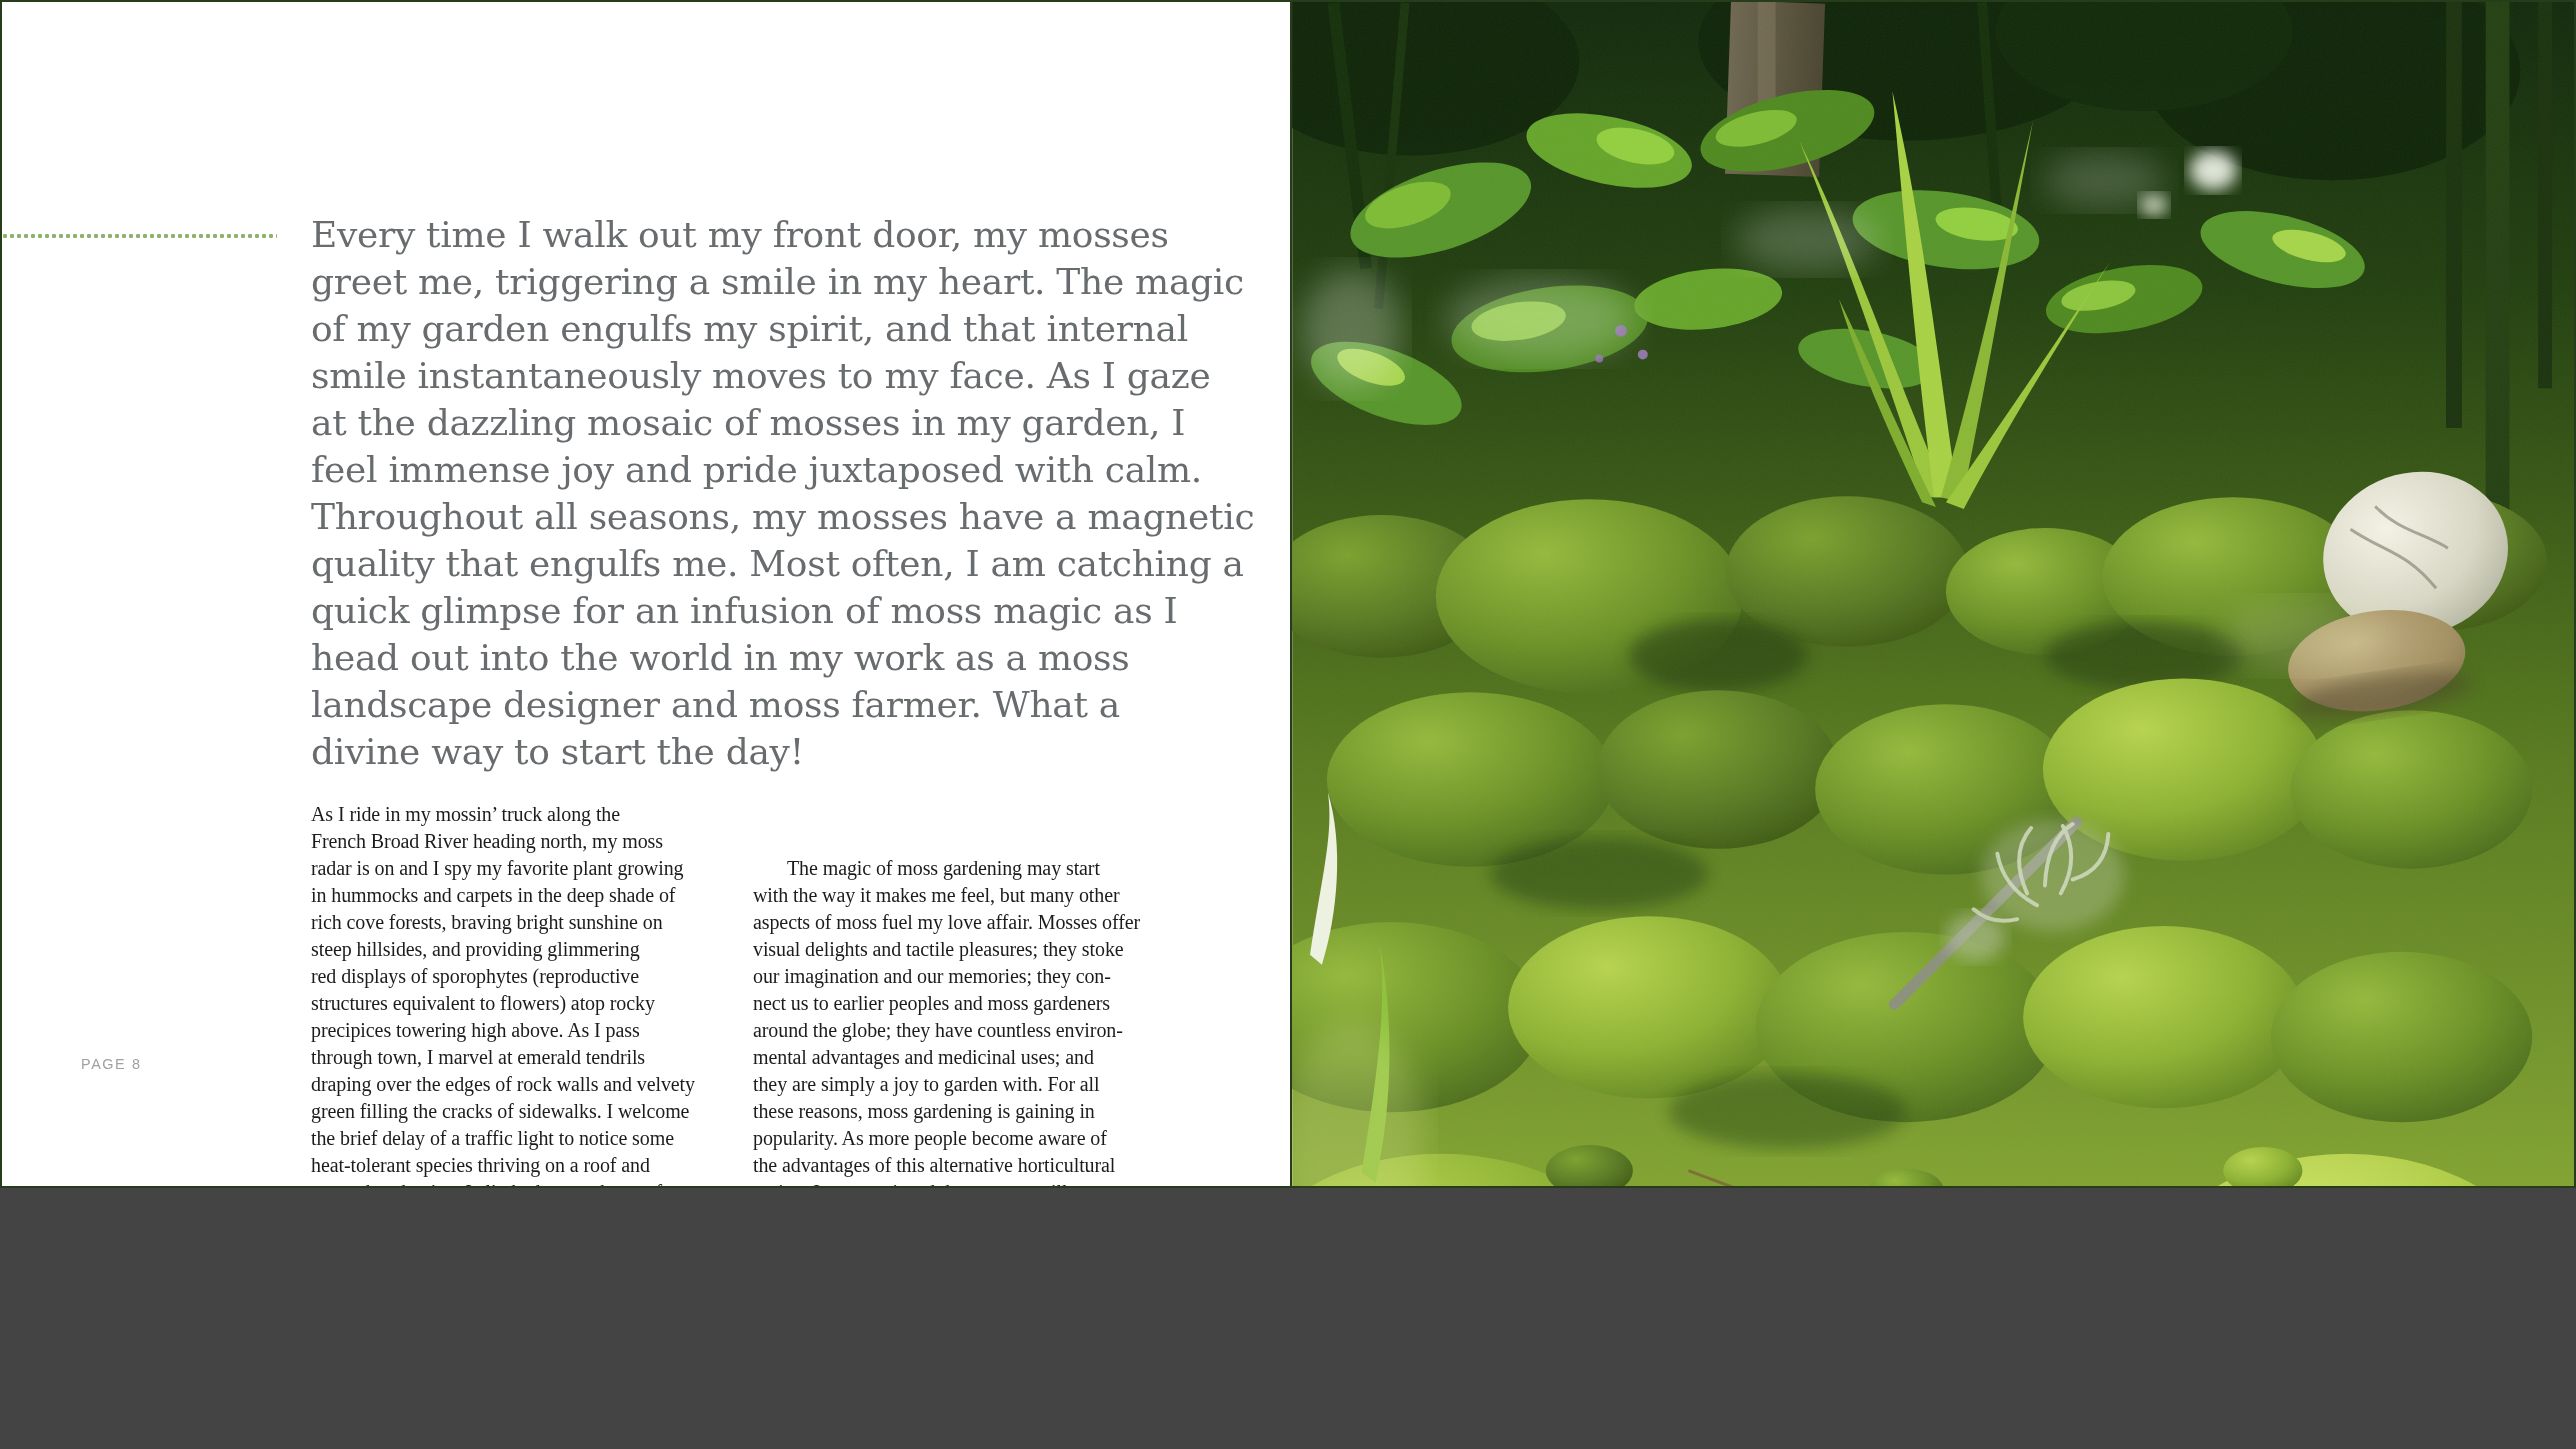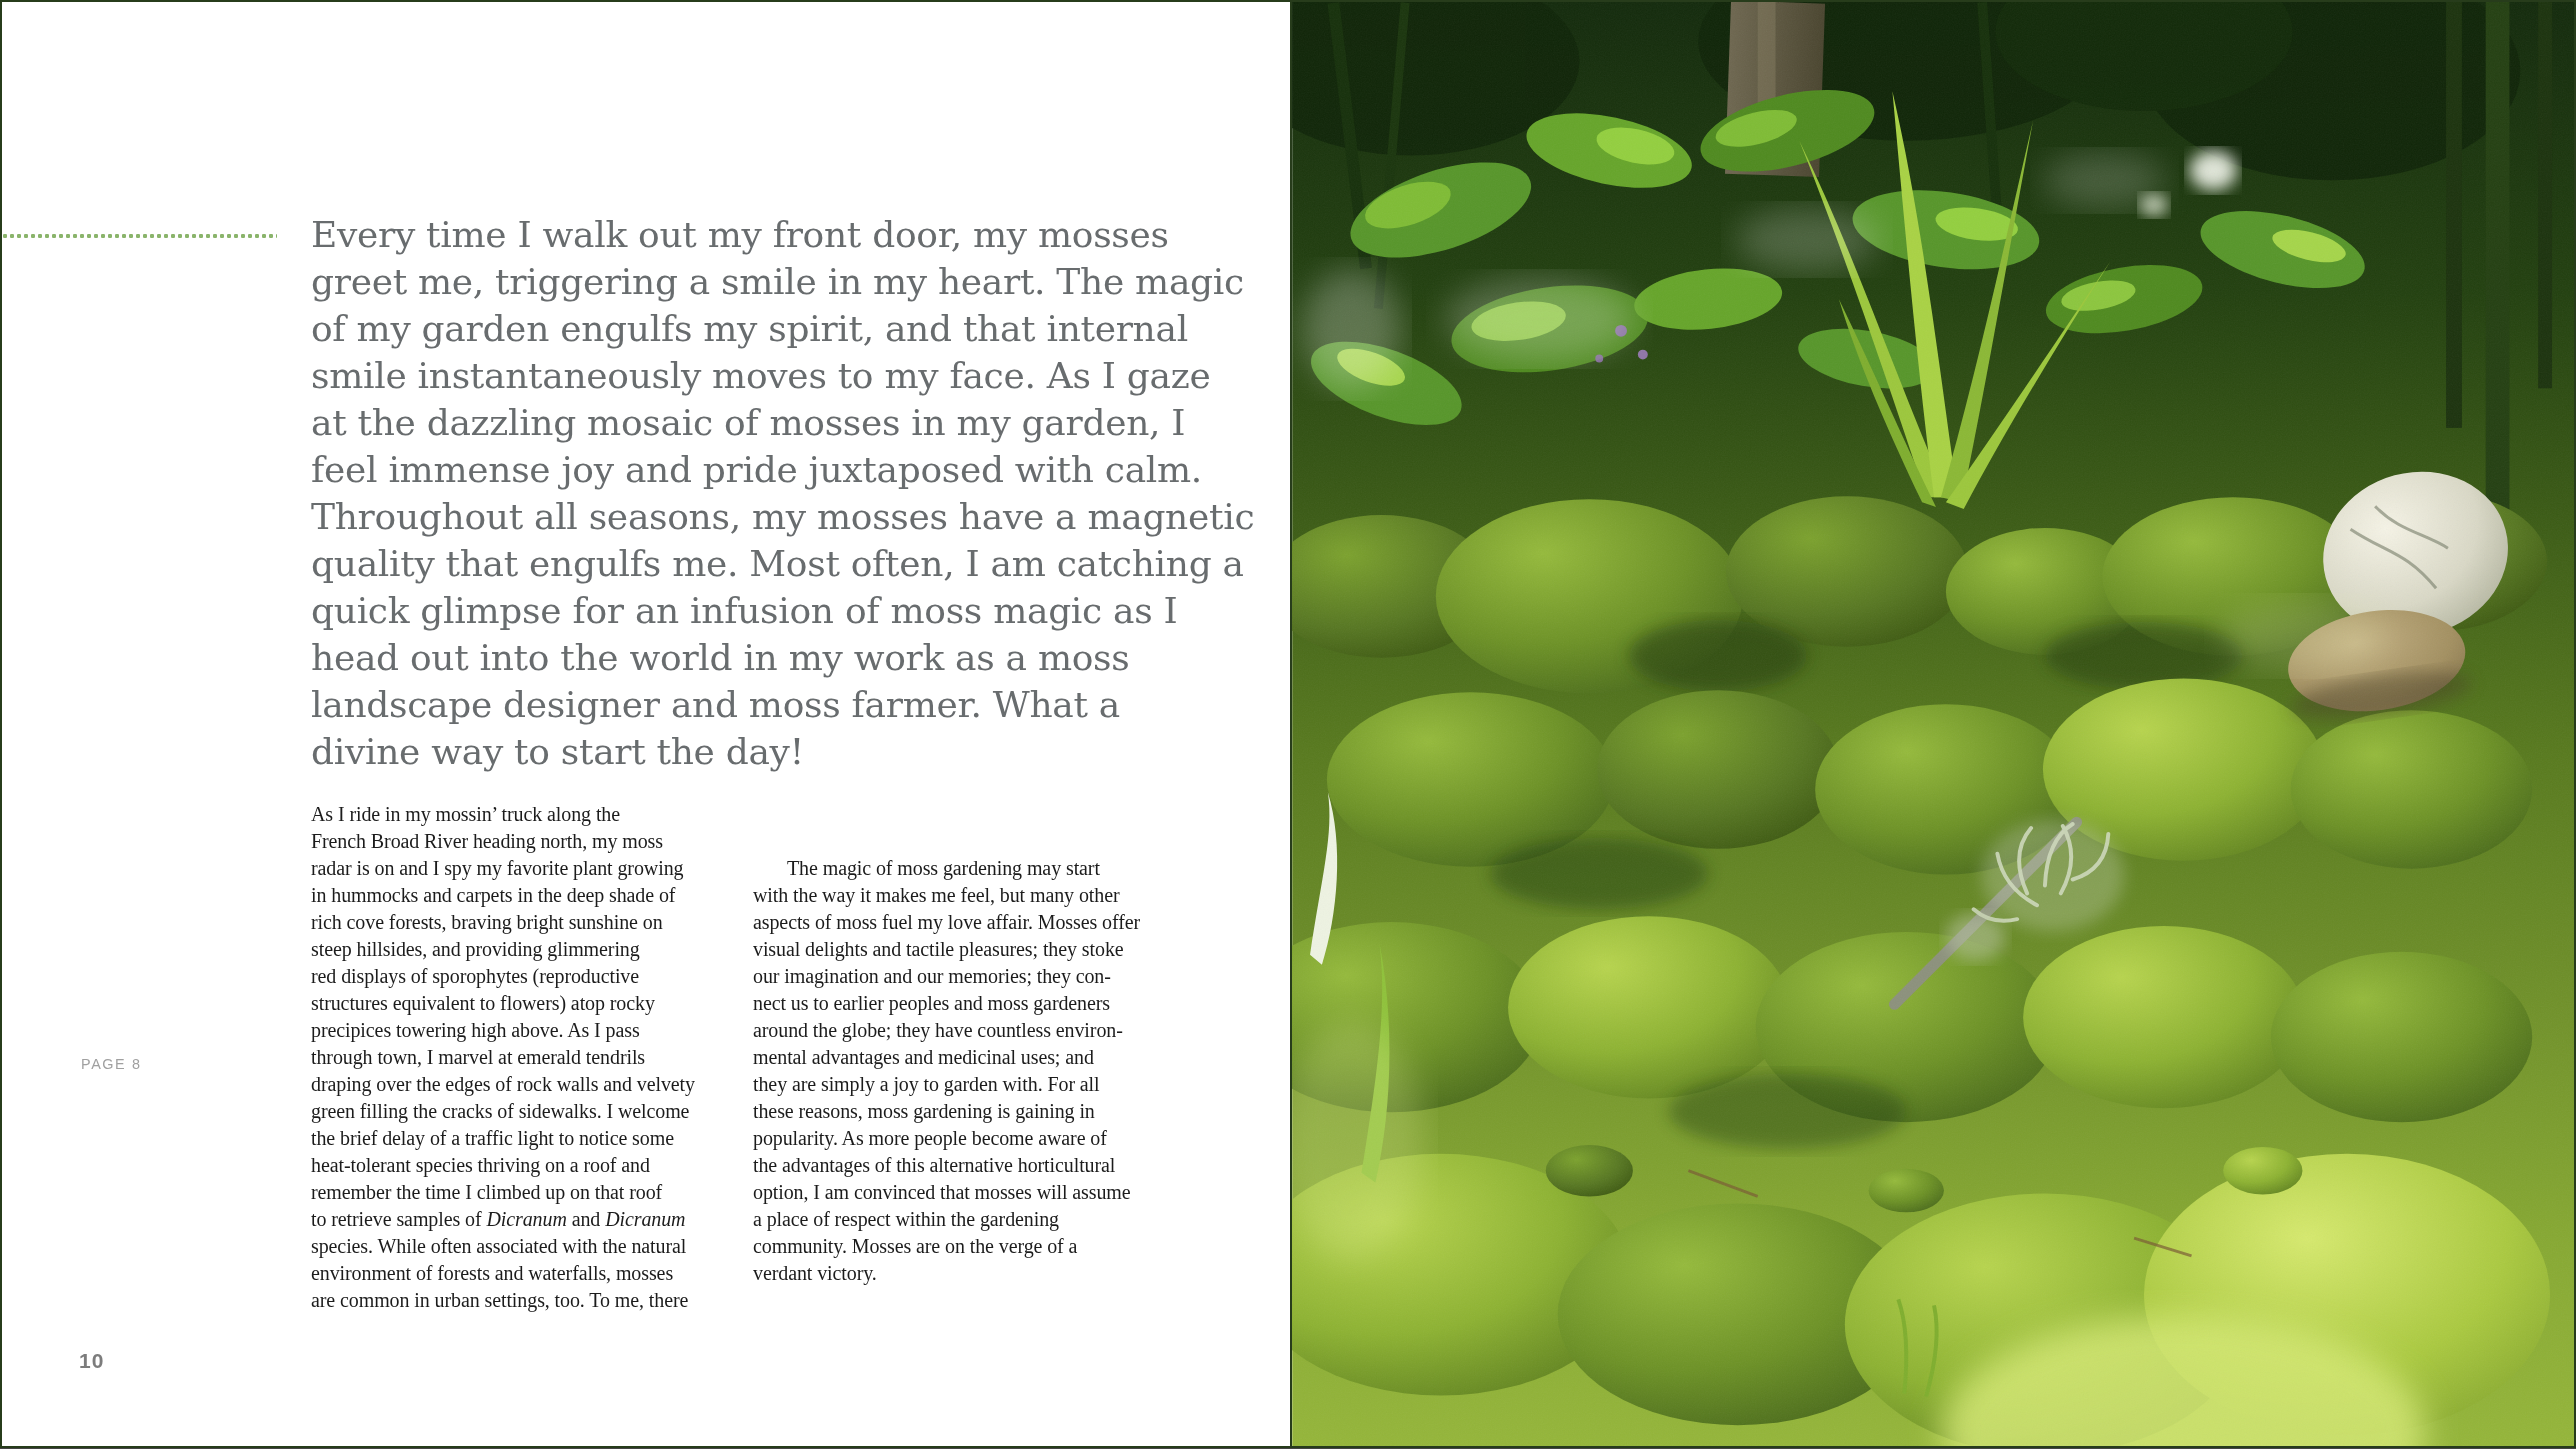--- a/index.html
+++ b/index.html
@@ -1,17 +1,17 @@
 <!DOCTYPE html>
 <html><head>
 <meta charset="utf-8">
 <style>
   html,body{margin:0;padding:0;background:#444;}
   .spread{
-    position:relative;width:2576px;height:1448px;background:#ffffff;
+    position:relative;width:2576px;height:1188px;background:#ffffff;
     box-sizing:border-box;border:2px solid #273c1b;overflow:hidden;
     font-family:"Liberation Sans",sans-serif;
   }
   .left-page{position:absolute;left:0;top:0;width:1288px;height:1449px;background:#fff;overflow:hidden;}
   .dotted-rule{
     position:absolute;left:0;top:231px;width:275px;height:6px;
     background-image:radial-gradient(circle at 3px 3px,#8ab46b 2px,rgba(0,0,0,0) 2.4px);
     background-size:7px 6px;background-repeat:repeat-x;
   }
   .intro{

